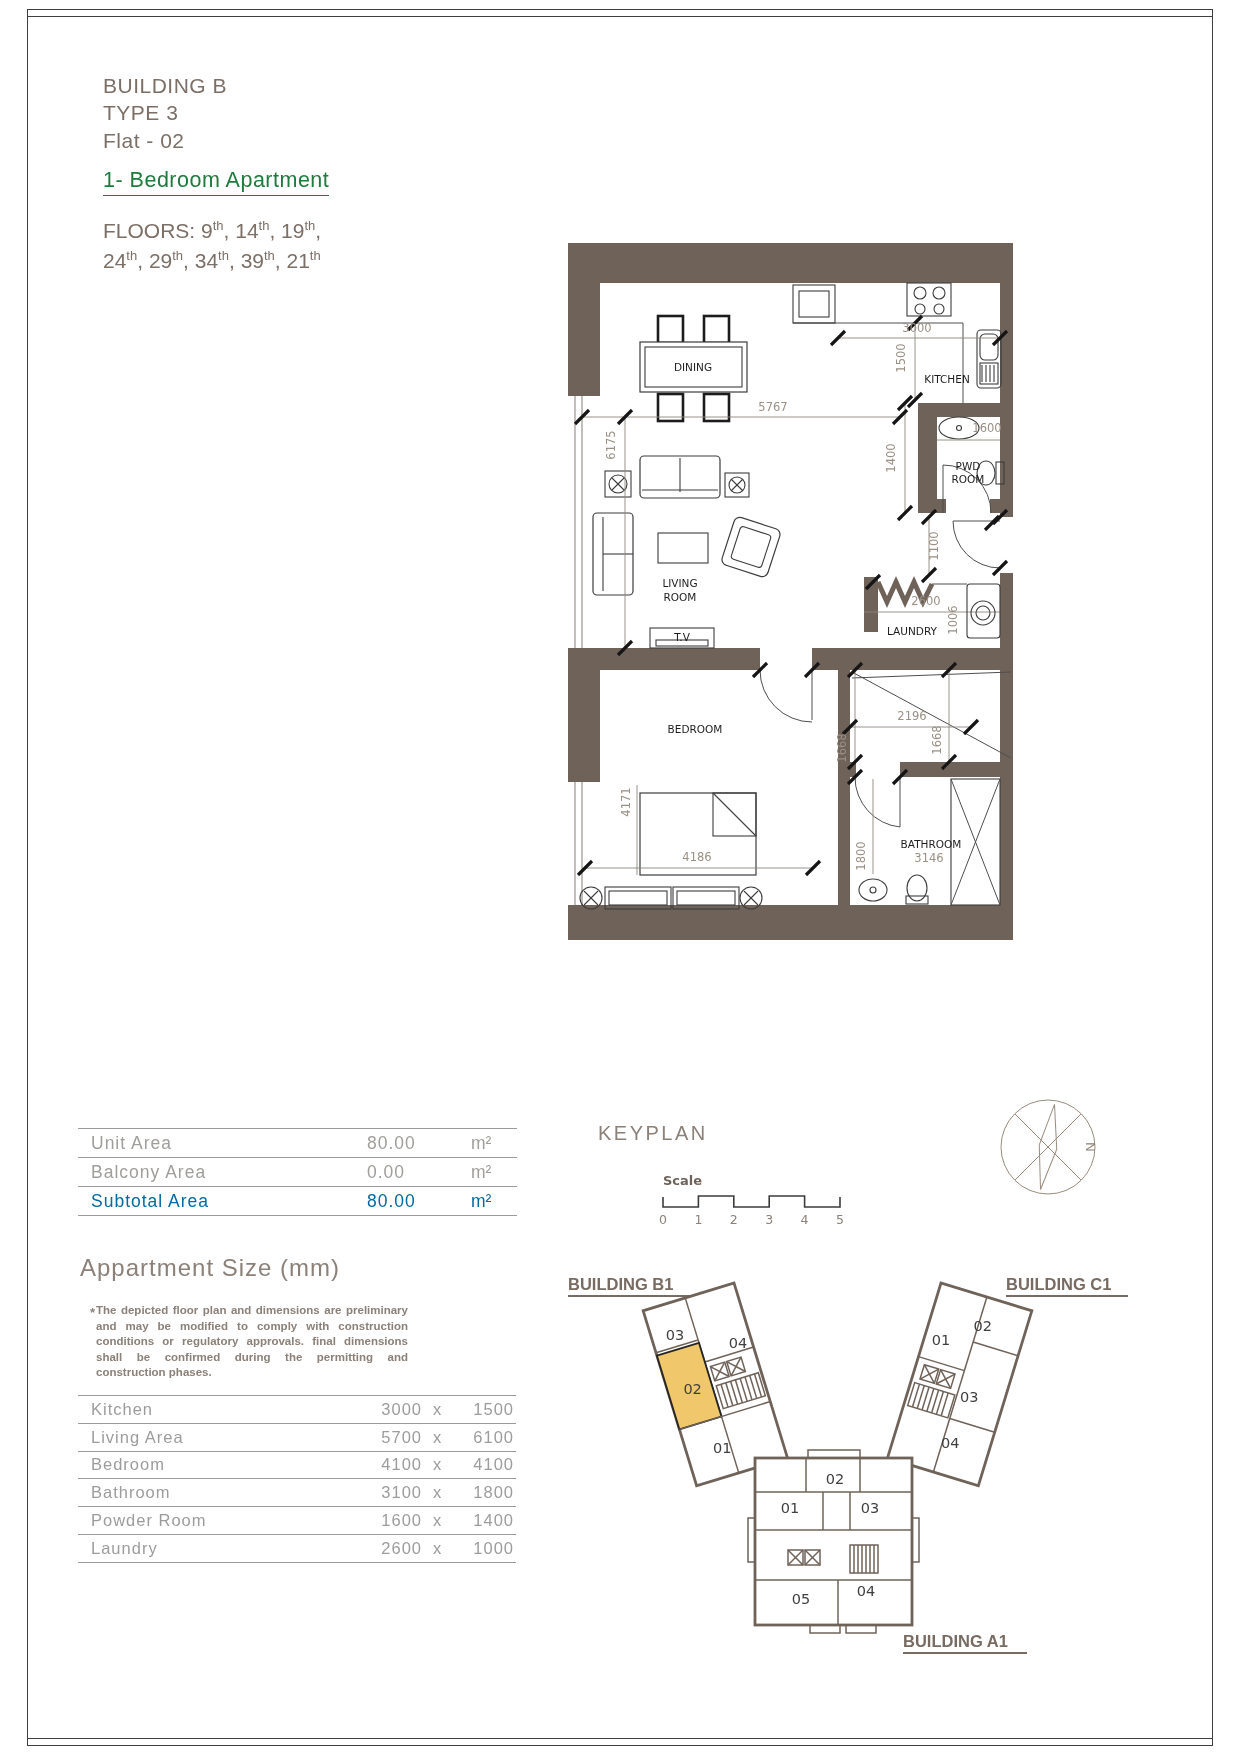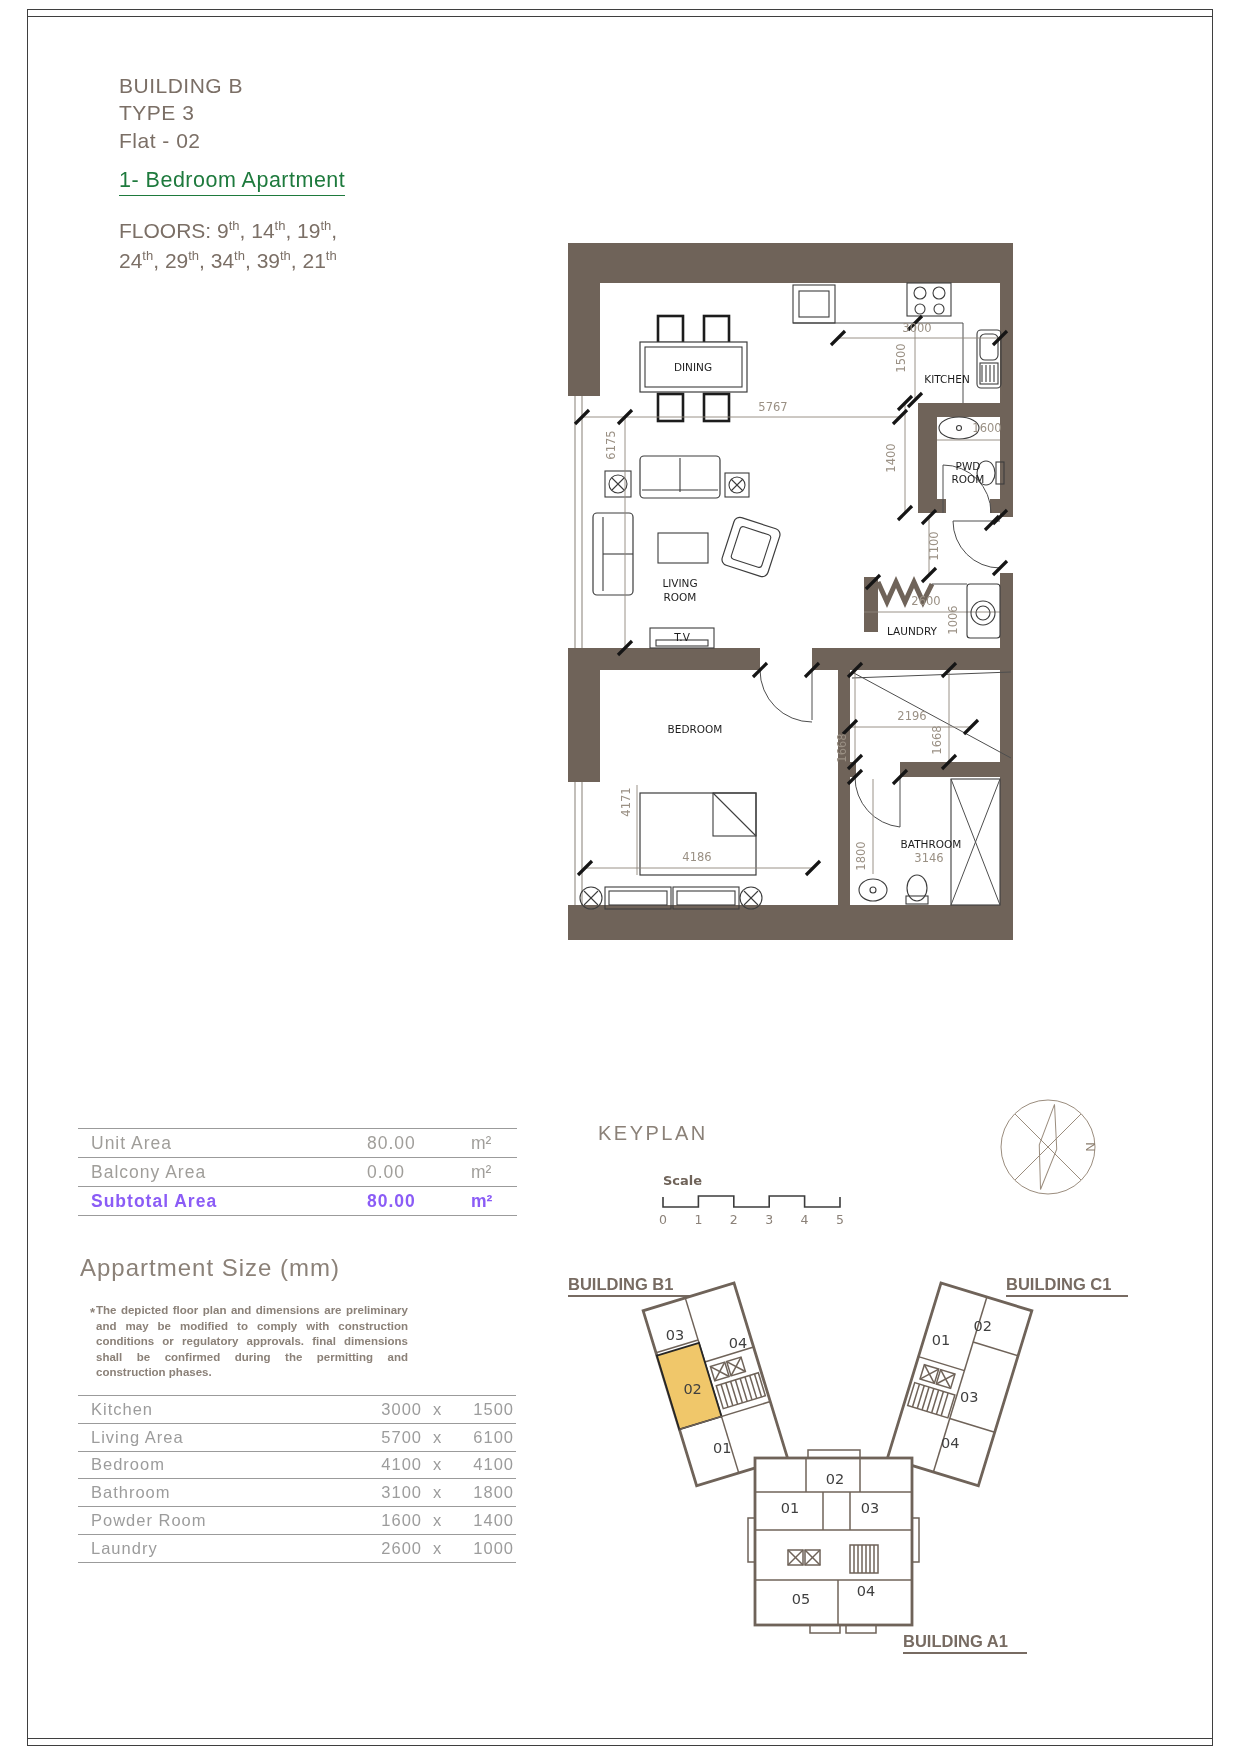--- a/index.html
+++ b/index.html
@@ -3,35 +3,35 @@
 <meta charset="utf-8">
 <style>
   html,body{margin:0;padding:0;background:#e8e8e8;}
   .page{position:relative;width:1240px;height:1755px;background:#ffffff;margin:0 auto;
         font-family:"Liberation Sans",sans-serif;overflow:hidden;}
   .border-a{position:absolute;left:27px;right:27px;top:9px;bottom:9px;border:1.5px solid #3f3f3f;}
   .border-top2{position:absolute;left:27px;right:27px;top:16px;border-top:1.5px solid #3f3f3f;}
   .border-bot2{position:absolute;left:27px;right:27px;bottom:16px;border-bottom:1.5px solid #3f3f3f;}
 
   
-  .title-block{position:absolute;left:119px;top:72px;color:#7b6f66;}
+  .title-block{position:absolute;left:103px;top:72px;color:#7b6f66;}
   .title-line{font-size:21px;line-height:1.3;letter-spacing:.5px;}
   .unit-type{display:inline-block;margin-top:14px;font-size:21.5px;color:#1e7a3d;
              border-bottom:1.6px solid #1e7a3d;padding-bottom:2px;letter-spacing:.5px;text-align:center;}
   .floors{margin-top:20px;font-size:21px;line-height:1.45;color:#7b6f66;}
   .floors sup{font-size:13px;}
 
   
   .area-table{position:absolute;left:78px;top:1128px;width:439px;font-size:17.5px;color:#a09e9a;}
   .a-row{display:flex;align-items:center;height:28px;border-top:1px solid #9b9b9b;}
   .a-row:last-child{border-bottom:1px solid #9b9b9b;}
   .a-row .lbl{flex:1;padding-left:13px;letter-spacing:1px;}
   .a-row .val{width:92px;text-align:left;letter-spacing:1px;}
   .a-row .unit{width:46px;padding-left:12px;}
-  .a-row.subtotal{font-weight:bold;color:#8b5cf6;}
+  .a-row.subtotal{font-weight:normal;color:#0369a1;}
 
   .size-heading{position:absolute;left:80px;top:1254px;font-size:24px;color:#8b8178;letter-spacing:1px;}
   .note-star{position:absolute;left:90px;top:1305px;font-size:13px;font-weight:bold;color:#8b8178;}
   .note{position:absolute;left:96px;top:1303px;width:312px;font-size:11.5px;font-weight:bold;
         color:#8b8178;line-height:1.35;text-align:justify;}
   .size-table{position:absolute;left:78px;top:1395px;width:438px;font-size:16.5px;color:#9c9c9c;}
   .s-row{display:flex;align-items:center;height:26.8px;border-top:1px solid #9b9b9b;}
   .s-row:last-child{border-bottom:1px solid #9b9b9b;}
   .s-row .nm{flex:1;padding-left:13px;letter-spacing:1px;}
   .s-row .w{width:62px;text-align:right;letter-spacing:1px;}

